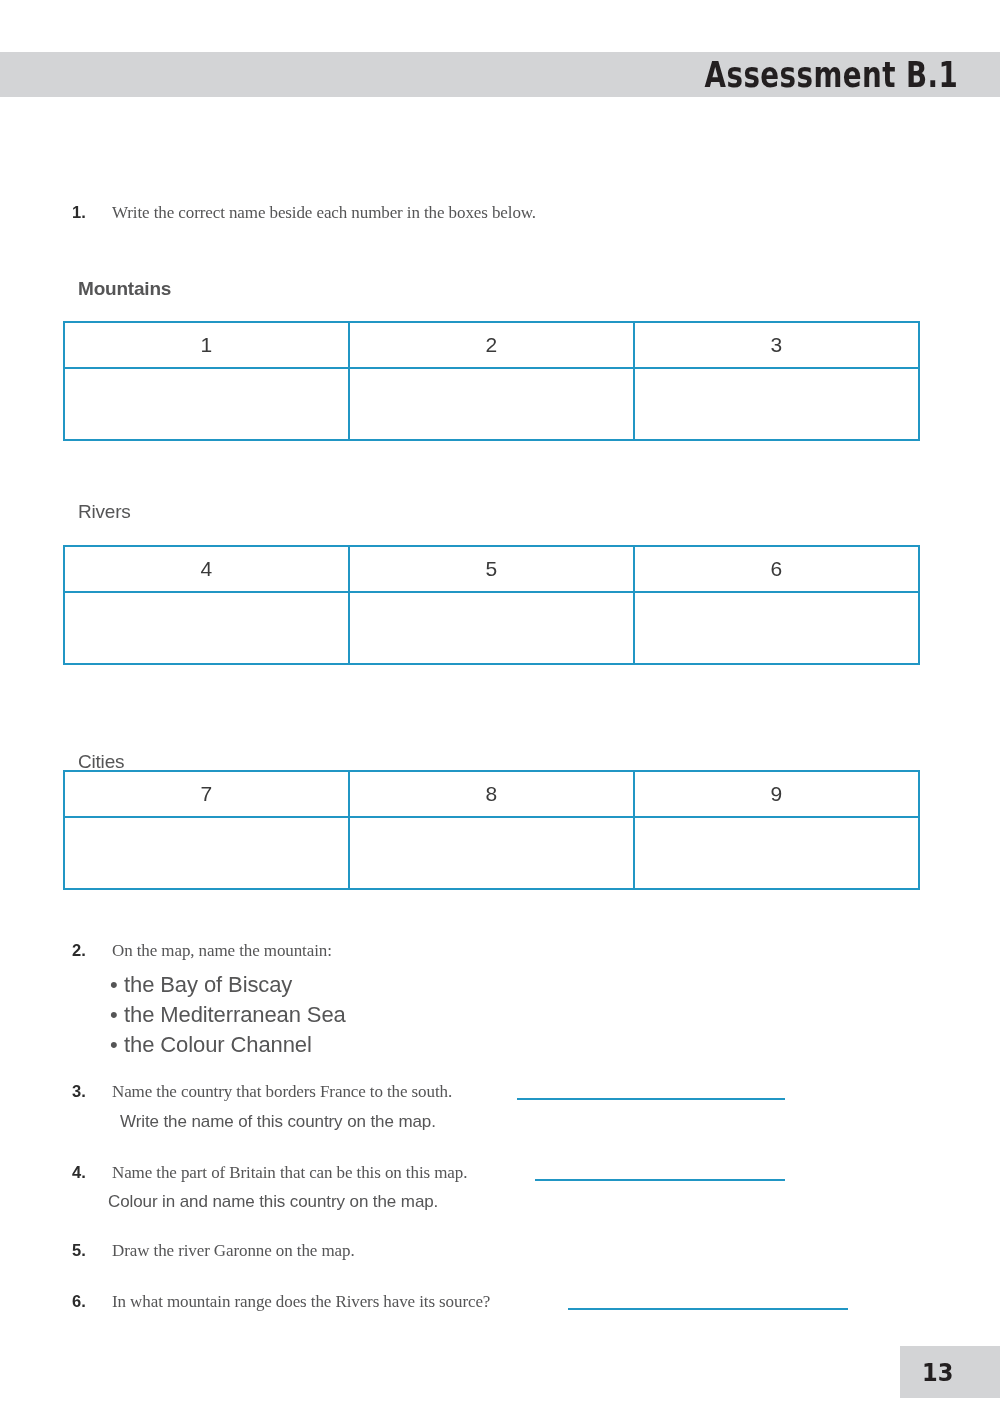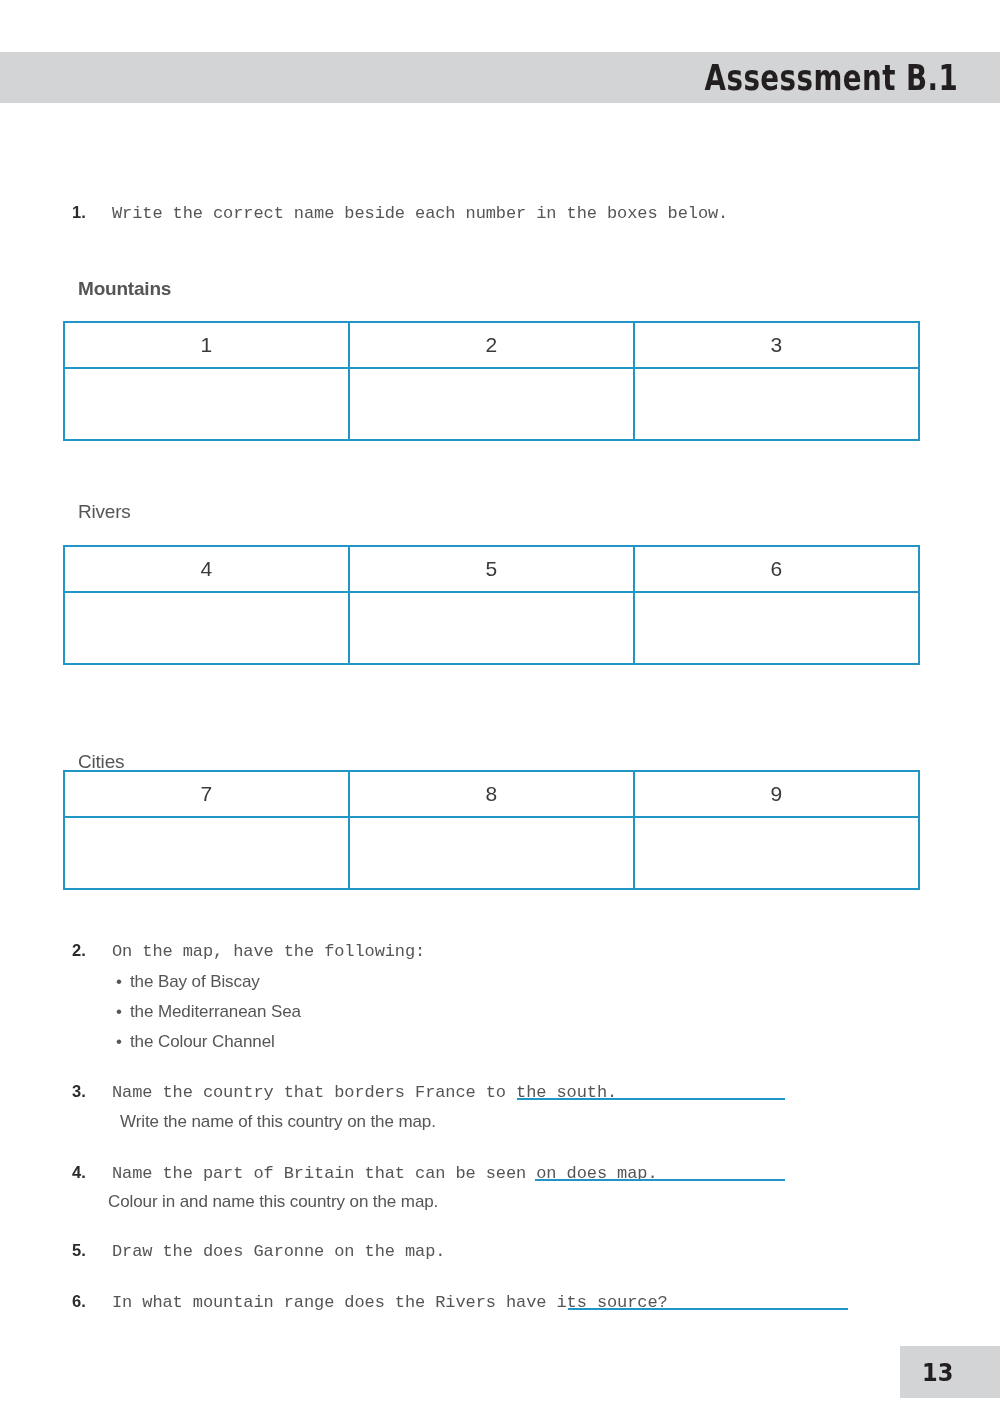--- a/index.html
+++ b/index.html
@@ -15,21 +15,21 @@
     overflow: hidden;
     color: #4d4d4d;
   }
 
   
   .header-bar {
     position: absolute;
     left: 0;
     top: 52px;
     width: 1000px;
-    height: 51px;
+    height: 45px;
     background: #d3d4d6;
   }
   .header-title {
     position: absolute;
     right: 42px;
     top: 50%;
     transform: translateY(-50%);
     font-family: "DejaVu Sans Condensed", "Liberation Sans Narrow", "Liberation Sans", sans-serif;
     font-size: 35px;
     font-weight: 700;
@@ -51,41 +51,40 @@
     flex: 0 0 40px;
     font-size: 16.5px;
     font-weight: 700;
     color: #2b2b2b;
     font-family: "Liberation Sans", sans-serif;
   }
   .q-text {
     font-size: 17px;
     color: #555556;
     white-space: nowrap;
-    font-family: Liberation Mono, monospace;
+    font-family: Liberation Serif, serif;
     letter-spacing: -0.1px;
   }
   .q-sub {
     position: absolute;
     left: 108px;
     font-size: 17px;
     color: #555556;
     white-space: nowrap;
     letter-spacing: -0.1px;
   }
 
   
   .bullet-item {
     position: absolute;
     left: 110px;
-    font-size: 17px;
+    font-size: 22px;
     color: #555556;
     white-space: nowrap;
     letter-spacing: -0.1px;
-    margin-left: 6px;
   }
   .bullet-dot {
     display: inline-block;
     width: 14px;
     color: #555556;
   }
 
   
   .section-label {
     position: absolute;
@@ -205,21 +204,21 @@
   <tr class="blank-row">
     <td></td>
     <td></td>
     <td></td>
   </tr>
 </tbody>
   </table>
 
 <div class="q-row" style="left:72px; top:941px;">
   <span class="q-num">2.</span>
-  <span class="q-text">On the map, have the following:</span>
+  <span class="q-text">On the map, name the mountain:</span>
 </div>
 
 <div class="bullet-item" style="top:972px;">
   <span class="bullet-dot">•</span><span>the Bay of Biscay</span>
 </div>
 <div class="bullet-item" style="top:1002px;">
   <span class="bullet-dot">•</span><span>the Mediterranean Sea</span>
 </div>
 <div class="bullet-item" style="top:1032px;">
   <span class="bullet-dot">•</span><span>the Colour Channel</span>
@@ -227,28 +226,28 @@
 
 <div class="q-row" style="left:72px; top:1082px;">
   <span class="q-num">3.</span>
   <span class="q-text">Name the country that borders France to the south.</span>
 </div>
 <div class="answer-rule" style="left:517px; top:1098px; width:268px;"></div>
 <div class="q-sub" style="top:1112px;margin-left:12px;">Write the name of this country on the map.</div>
 
 <div class="q-row" style="left:72px; top:1163px;">
   <span class="q-num">4.</span>
-  <span class="q-text">Name the part of Britain that can be seen on does map.</span>
+  <span class="q-text">Name the part of Britain that can be this on this map.</span>
 </div>
 <div class="answer-rule" style="left:535px; top:1179px; width:250px;"></div>
 <div class="q-sub" style="top:1192px;text-align:right;">Colour in and name this country on the map.</div>
 
 <div class="q-row" style="left:72px; top:1241px;">
   <span class="q-num">5.</span>
-  <span class="q-text">Draw the does Garonne on the map.</span>
+  <span class="q-text">Draw the river Garonne on the map.</span>
 </div>
 
 <div class="q-row" style="left:72px; top:1292px;">
   <span class="q-num">6.</span>
   <span class="q-text">In what mountain range does the Rivers have its source?</span>
 </div>
 <div class="answer-rule" style="left:568px; top:1308px; width:280px;"></div>
 
 <div class="page-box">
   <div class="page-num">13</div>

